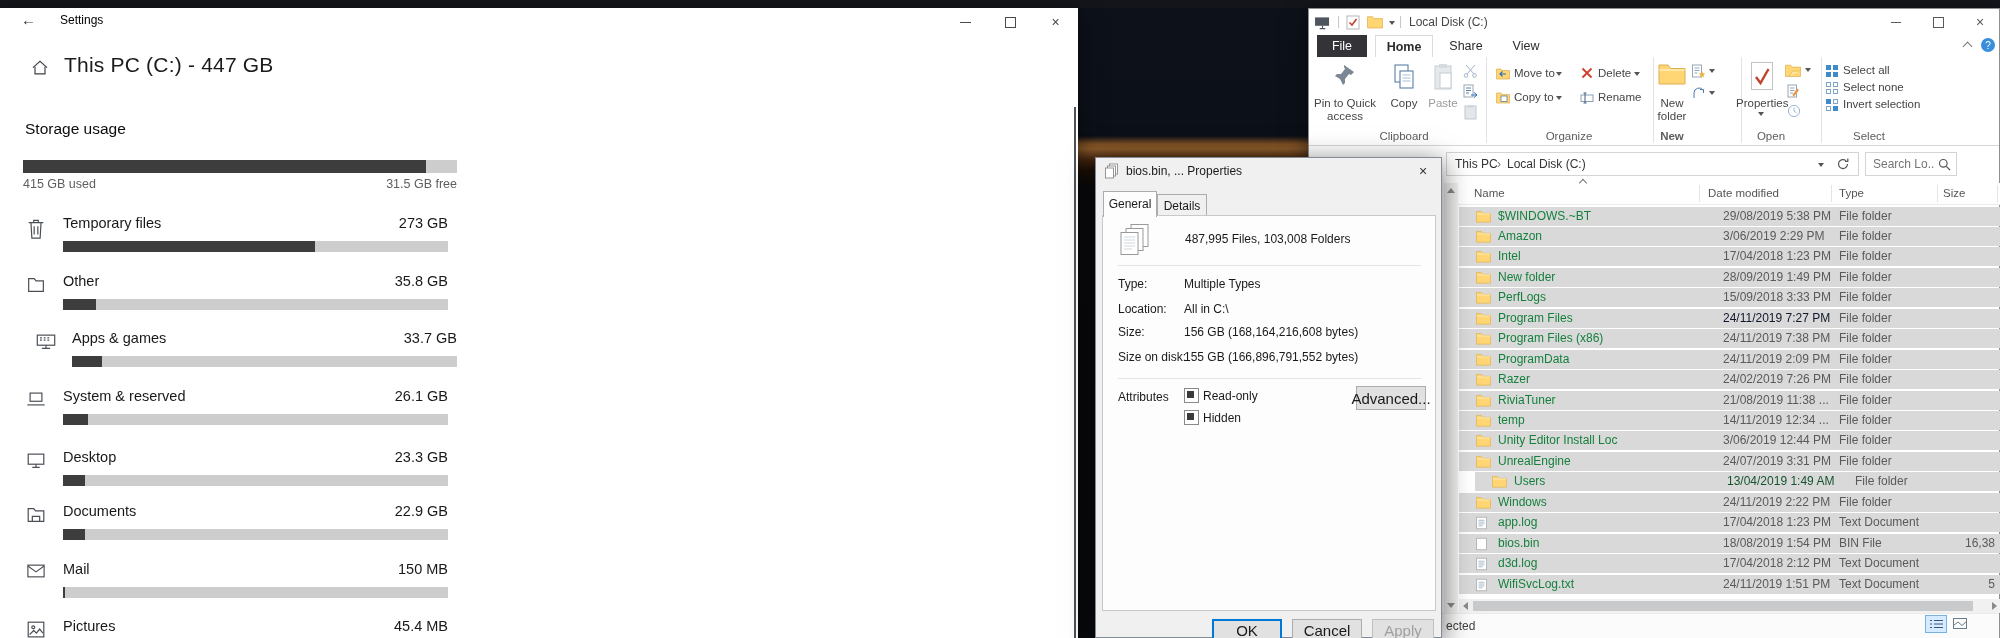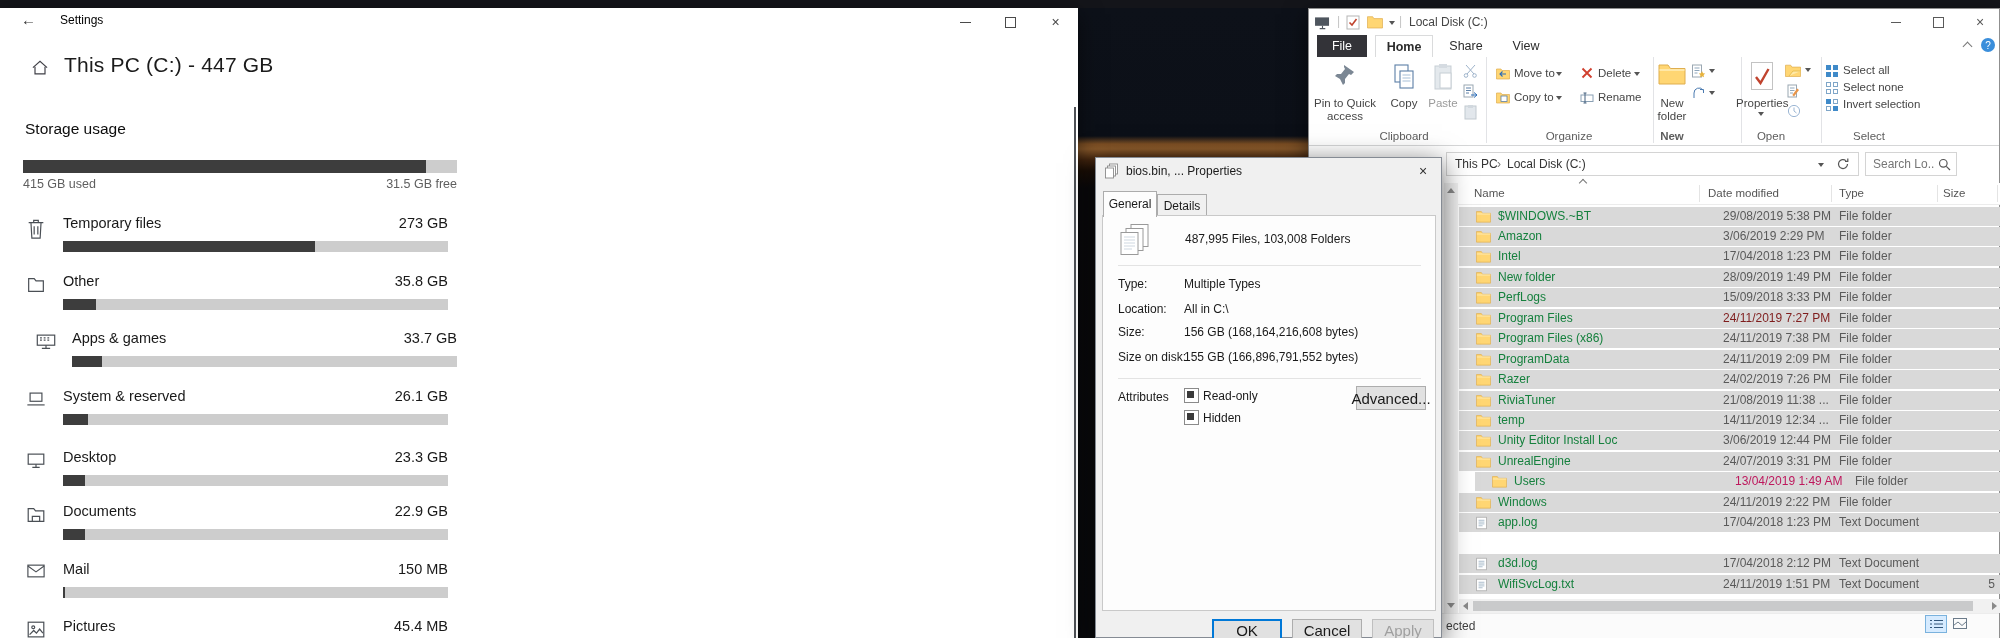--- a/index.html
+++ b/index.html
@@ -485,21 +485,21 @@
           <span class="fcell" style="left: 380px; color: rgb(90, 90, 90);">File folder</span>
         </div>
         <div class="frow" style="left: 150px; top: 299.75px; width: 542px;">
           <span class="a" style="left: 17px; top: 3px; width: 15px; height: 14px;">
             <svg width="15" height="13" viewBox="0 0 16 13">
               <path d="M.5 1.2h5.2l1.2 1.9h8.6v9.4H.5z" fill="#ffd673" stroke="#dfae4f" stroke-width=".7"></path>
               <path d="M.9 3.8h14.4" stroke="#fff0bf" stroke-width=".9" fill="none"></path>
             </svg>
           </span>
           <span class="fcell" style="left: 39px;">Program Files</span>
-          <span class="fcell" style="left: 264px; color: #7f1d1d;">24/11/2019 7:27 PM</span>
+          <span class="fcell" style="left: 264px; color: #0f172a;">24/11/2019 7:27 PM</span>
           <span class="fcell" style="left: 380px; color: rgb(90, 90, 90);">File folder</span>
         </div>
         <div class="frow" style="left: 150px; top: 320.2px; width: 542px;">
           <span class="a" style="left: 17px; top: 3px; width: 15px; height: 14px;">
             <svg width="15" height="13" viewBox="0 0 16 13">
               <path d="M.5 1.2h5.2l1.2 1.9h8.6v9.4H.5z" fill="#ffd673" stroke="#dfae4f" stroke-width=".7"></path>
               <path d="M.9 3.8h14.4" stroke="#fff0bf" stroke-width=".9" fill="none"></path>
             </svg>
           </span>
           <span class="fcell" style="left: 39px;">Program Files (x86)</span>
@@ -573,21 +573,21 @@
           <span class="fcell" style="left: 380px; color: rgb(90, 90, 90);">File folder</span>
         </div>
         <div class="frow" style="left: 150px; top: 463.35px; width: 542px; margin-left: 16px;">
           <span class="a" style="left: 17px; top: 3px; width: 15px; height: 14px;">
             <svg width="15" height="13" viewBox="0 0 16 13">
               <path d="M.5 1.2h5.2l1.2 1.9h8.6v9.4H.5z" fill="#ffd673" stroke="#dfae4f" stroke-width=".7"></path>
               <path d="M.9 3.8h14.4" stroke="#fff0bf" stroke-width=".9" fill="none"></path>
             </svg>
           </span>
           <span class="fcell" style="left: 39px;">Users</span>
-          <span class="fcell" style="left: 260px; color: #be185d;">13/04/2019 1:49 AM</span>
+          <span class="fcell" style="left: 252px; color: #14532d;">13/04/2019 1:49 AM</span>
           <span class="fcell" style="left: 380px; color: rgb(90, 90, 90);">File folder</span>
         </div>
         <div class="frow" style="left: 150px; top: 483.8px; width: 542px;">
           <span class="a" style="left: 17px; top: 3px; width: 15px; height: 14px;">
             <svg width="15" height="13" viewBox="0 0 16 13">
               <path d="M.5 1.2h5.2l1.2 1.9h8.6v9.4H.5z" fill="#ffd673" stroke="#dfae4f" stroke-width=".7"></path>
               <path d="M.9 3.8h14.4" stroke="#fff0bf" stroke-width=".9" fill="none"></path>
             </svg>
           </span>
           <span class="fcell" style="left: 39px;">Windows</span>
@@ -597,20 +597,31 @@
         <div class="frow" style="left: 150px; top: 504.25px; width: 542px;">
           <span class="a" style="left: 17px; top: 3px; width: 15px; height: 14px;">
             <svg width="11" height="14" viewBox="0 0 12 14">
               <rect x=".7" y=".7" width="10.6" height="12.6" fill="#fff" stroke="#a6a6a6" stroke-width=".8"></rect>
               <path d="M2.8 4h6.4M2.8 6h6.4M2.8 8h6.4M2.8 10h4.4" stroke="#8fa7bc" stroke-width=".8"></path>
             </svg>
           </span>
           <span class="fcell" style="left: 39px;">app.log</span>
           <span class="fcell" style="left: 264px; color: rgb(90, 90, 90);">17/04/2018 1:23 PM</span>
           <span class="fcell" style="left: 380px; color: rgb(90, 90, 90);">Text Document</span>
+        </div>
+        <div class="frow" style="left: 150px; top: 524.7px; width: 542px;">
+          <span class="a" style="left: 17px; top: 3px; width: 15px; height: 14px;">
+            <svg width="11" height="14" viewBox="0 0 12 14">
+              <rect x=".7" y=".7" width="10.6" height="12.6" fill="#fff" stroke="#a6a6a6" stroke-width=".8"></rect>
+            </svg>
+          </span>
+          <span class="fcell" style="left: 39px;">bios.bin</span>
+          <span class="fcell" style="left: 264px; color: rgb(90, 90, 90);">18/08/2019 1:54 PM</span>
+          <span class="fcell" style="left: 380px; color: rgb(90, 90, 90);">BIN File</span>
+          <span class="fcell" style="right: 6px; width: 60px; text-align: right; color: rgb(90, 90, 90);">16,38</span>
         </div>
         <div class="frow" style="left: 150px; top: 545.15px; width: 542px;">
           <span class="a" style="left: 17px; top: 3px; width: 15px; height: 14px;">
             <svg width="11" height="14" viewBox="0 0 12 14">
               <rect x=".7" y=".7" width="10.6" height="12.6" fill="#fff" stroke="#a6a6a6" stroke-width=".8"></rect>
               <path d="M2.8 4h6.4M2.8 6h6.4M2.8 8h6.4M2.8 10h4.4" stroke="#8fa7bc" stroke-width=".8"></path>
             </svg>
           </span>
           <span class="fcell" style="left: 39px;">d3d.log</span>
           <span class="fcell" style="left: 264px; color: rgb(90, 90, 90);">17/04/2018 2:12 PM</span>

